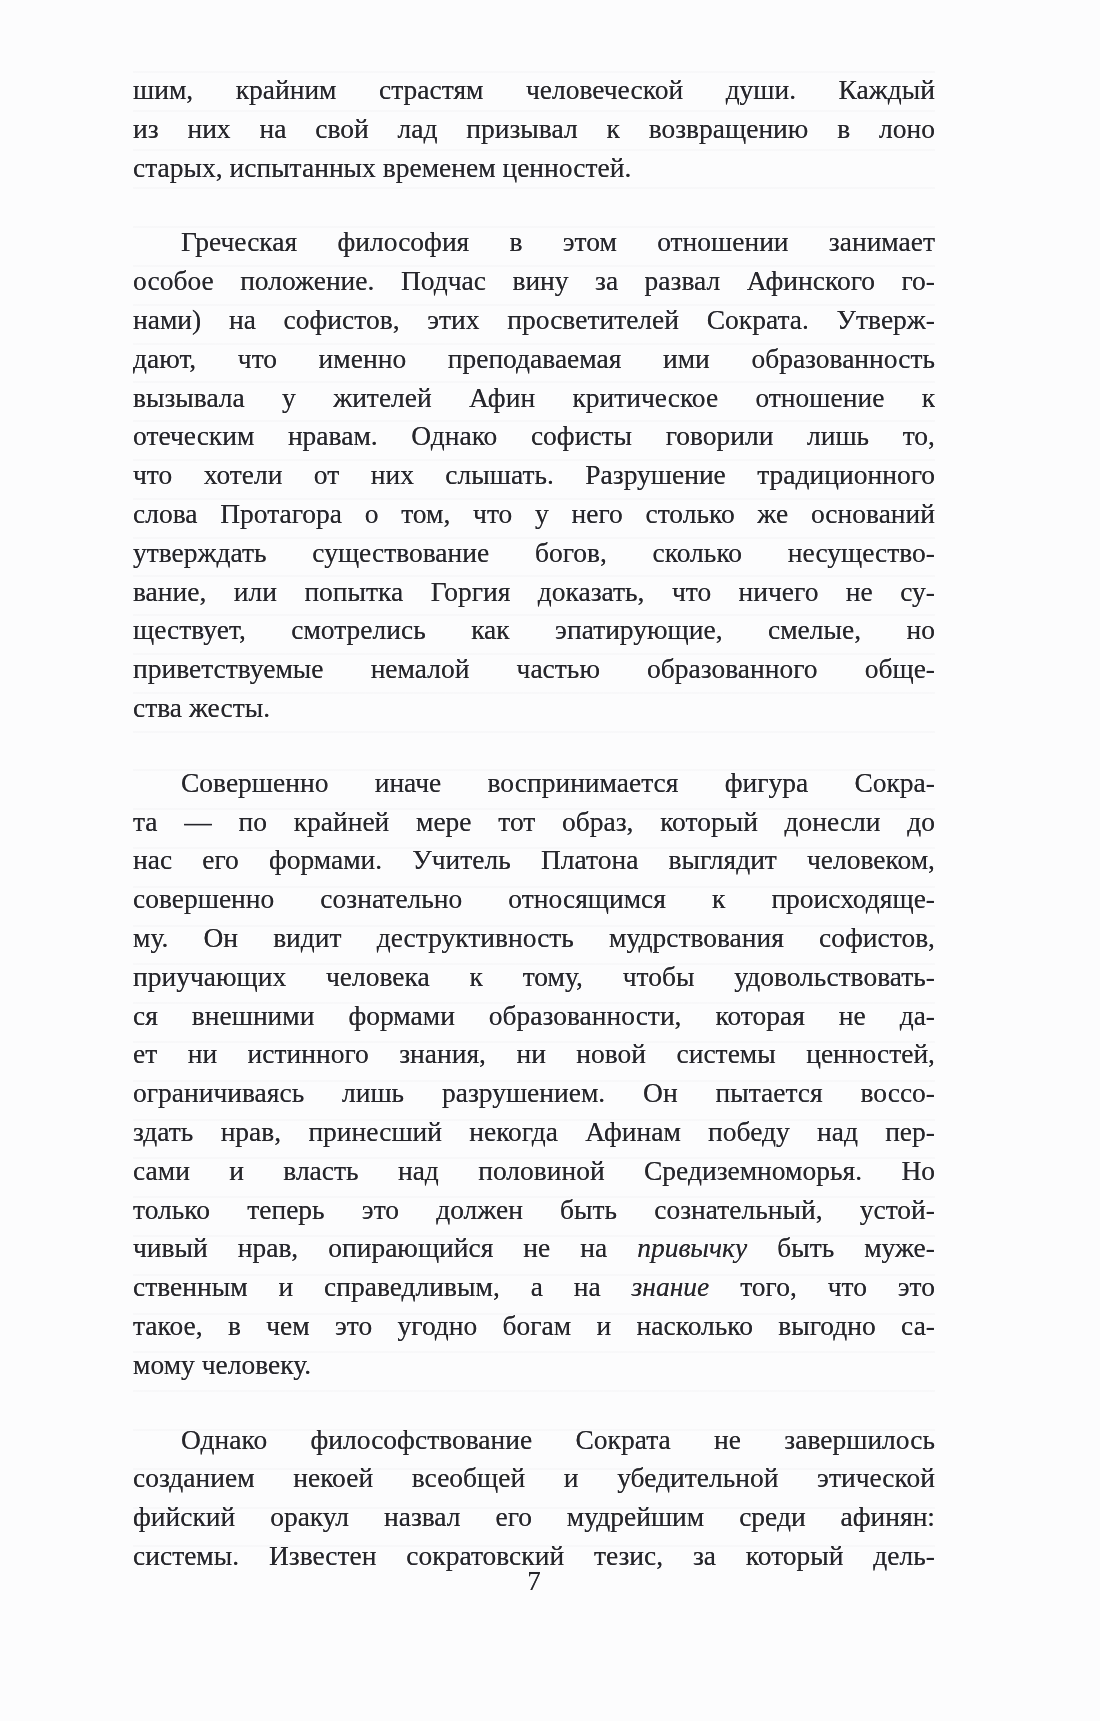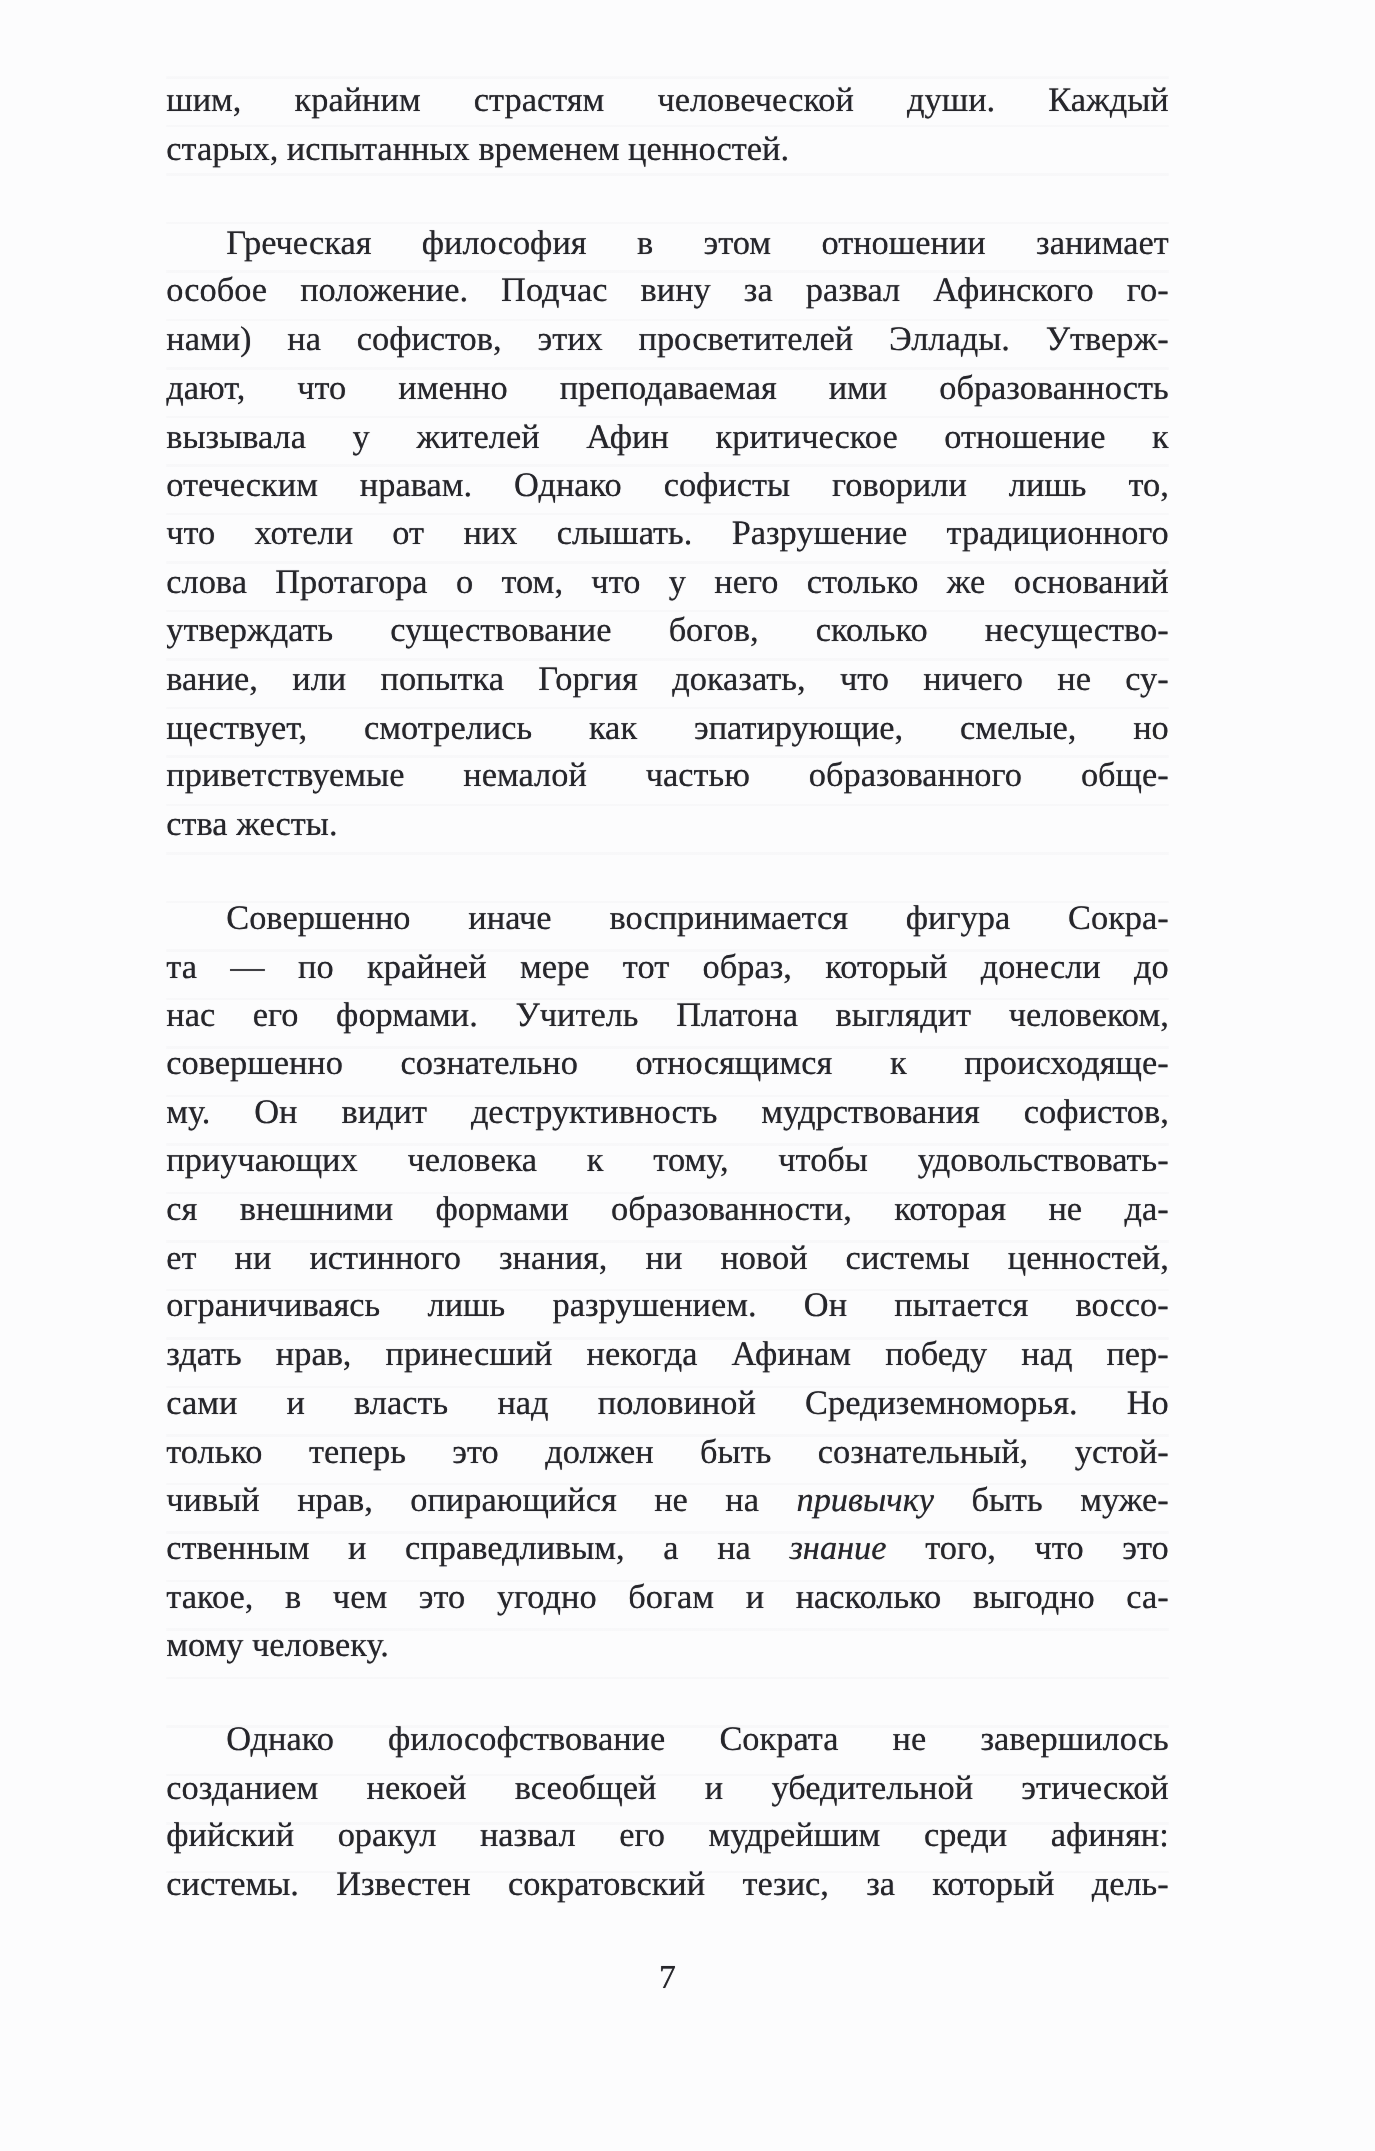--- a/index.html
+++ b/index.html
@@ -15,21 +15,21 @@
     overflow: hidden;
   }
   .scan-page {
     position: absolute;
     inset: 0;
     background: #fcfcfd;
   }
   .text-block {
     position: absolute;
     left: 133px;
-    top: 61px;
+    top: 71px;
     width: 802px;
     color: #26262b;
     font-size: 27.5px;
     line-height: 38.8px;
     text-shadow: 0 0 0.6px rgba(38, 38, 43, 0.75);
     
     background: repeating-linear-gradient(
       180deg,
       rgba(125, 125, 140, 0.035) 0px, rgba(125, 125, 140, 0.035) 2px,
       transparent 2px, transparent 38.8px
@@ -62,24 +62,25 @@
     color: #26262b;
     text-shadow: 0 0 0.6px rgba(38, 38, 43, 0.75);
   }
 </style>
 </head>
 <body>
 
 <div class="scan-page">
   <div class="text-block">
       <div class="line"><span>шим, крайним страстям человеческой души. Каждый</span></div>
+      <div class="line"><span>из них на свой лад призывал к возвращению в лоно</span></div>
       <div class="line end"><span>старых, испытанных временем ценностей.</span></div>
       <div class="line indent"><span>Греческая философия в этом отношении занимает</span></div>
       <div class="line"><span>особое положение. Подчас вину за развал Афинского го-</span></div>
-      <div class="line"><span>нами) на софистов, этих просветителей Эллады. Утверж-</span></div>
+      <div class="line"><span>нами) на софистов, этих просветителей Сократа. Утверж-</span></div>
       <div class="line"><span>дают, что именно преподаваемая ими образованность</span></div>
       <div class="line"><span>вызывала у жителей Афин критическое отношение к</span></div>
       <div class="line"><span>отеческим нравам. Однако софисты говорили лишь то,</span></div>
       <div class="line"><span>что хотели от них слышать. Разрушение традиционного</span></div>
       <div class="line"><span>слова Протагора о том, что у него столько же оснований</span></div>
       <div class="line"><span>утверждать существование богов, сколько несущество-</span></div>
       <div class="line"><span>вание, или попытка Горгия доказать, что ничего не су-</span></div>
       <div class="line"><span>ществует, смотрелись как эпатирующие, смелые, но</span></div>
       <div class="line"><span>приветствуемые немалой частью образованного обще-</span></div>
       <div class="line end"><span>ства жесты.</span></div>

